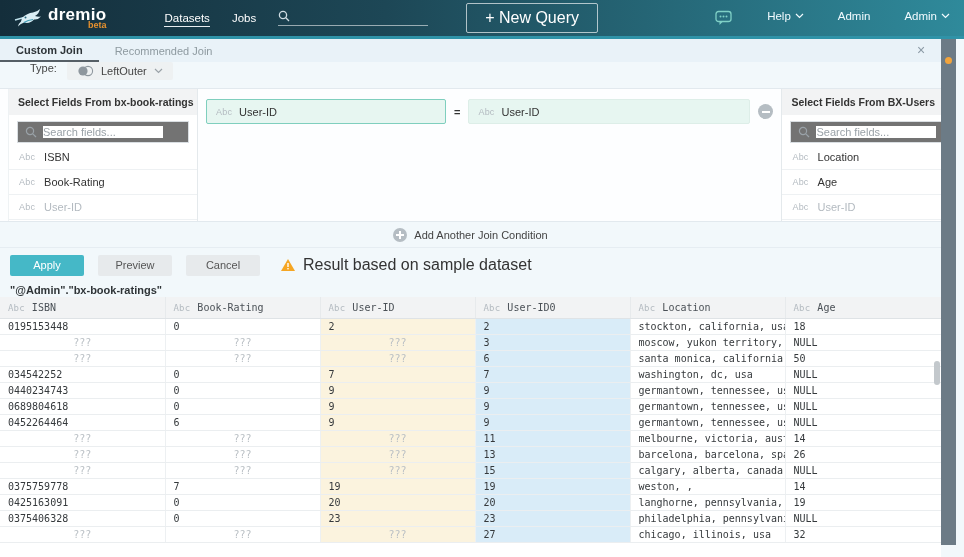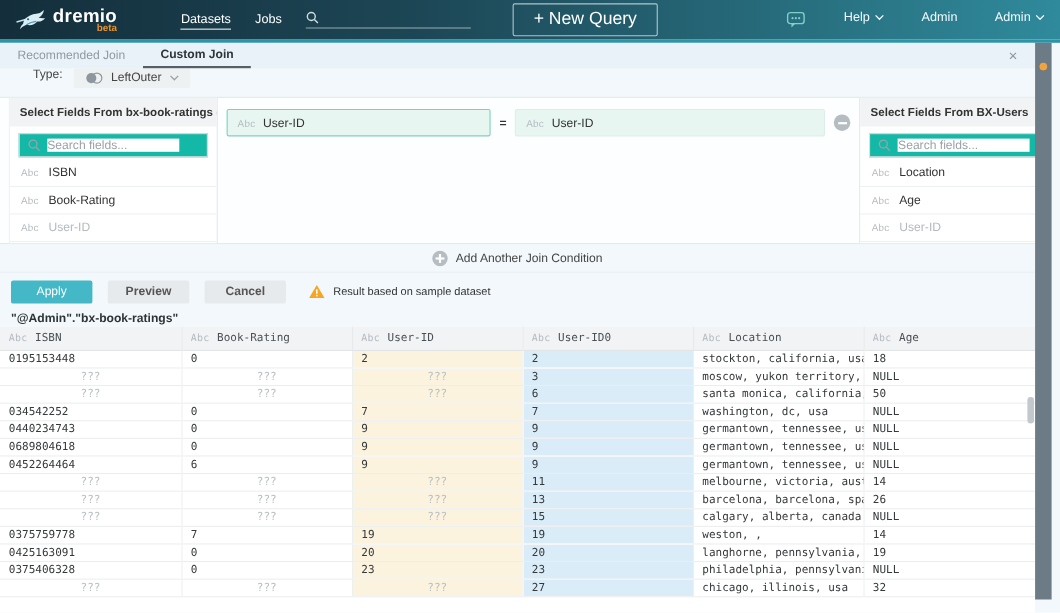--- a/index.html
+++ b/index.html
@@ -45,21 +45,21 @@
     border-radius:2px; cursor:pointer; color:#444; }
 
   
   .join-editor { height:134px; background:#fdfeff; border-top:1px solid #e2e9ee;
     border-bottom:1px solid #e2e9ee; display:flex; }
   .fields-panel { width:190px; display:flex; flex-direction:column; background:#fff; }
   .fields-panel.left { border-right:1px solid #e4e9ec; margin-left:8px; border-left:1px solid #eef2f4; }
   .fields-panel.right { width:186px; border-left:1px solid #e4e9ec; border-right:1px solid #eef2f4; }
   .panel-header { background:#f2f3f4; font-weight:bold; font-size:10.5px; color:#333;
     padding:7px 9px; white-space:nowrap; overflow:hidden; }
-  .panel-search { margin:6px 8px 2px; border:1px solid #d9dee2; background:#14b8a6;
+  .panel-search { margin:6px 8px 2px; border:1px solid #d9dee2; background:#737373;
     display:flex; align-items:center; gap:6px; padding:4px 7px; }
   .panel-search input { border:none; outline:none; font-size:11px; width:120px; color:#333;
     font-family:inherit; }
   .panel-search input::placeholder { color:#9aa2a8; }
   .field-list { flex:1; overflow:hidden; }
   .field-item { display:flex; align-items:center; gap:9px; padding:6px 10px;
     border-bottom:1px solid #eef1f3; cursor:pointer; }
   .field-item .fname { font-size:11px; color:#333; }
   .field-item.disabled .fname { color:#b3bac0; }
   .abc { font-size:9px; color:#b4bbc1; letter-spacing:.2px; }
@@ -80,22 +80,22 @@
     background:#f2f8fb; border-bottom:1px solid #e6edf2; cursor:pointer; color:#444; }
   .plus-btn { width:14px; height:14px; border-radius:50%; background:#b5bdc3; position:relative; }
   .plus-btn::after { content:""; position:absolute; left:3px; top:6px; width:8px; height:2px; background:#fff; }
   .plus-btn::before { content:""; position:absolute; left:6px; top:3px; width:2px; height:8px; background:#fff; }
 
   
   .actions-row { height:34px; display:flex; align-items:center; gap:14px; padding:0 10px; background:#f2f8fb; }
   .btn { width:74px; height:21px; border:none; border-radius:2px; font-size:11px; cursor:pointer;
     font-family:inherit; }
   .btn.primary { background:#45b8c7; color:#fff; }
-  .btn.secondary { background:#e7eaec; color:#555;font-weight:bold; }
-  .warn { display:flex; align-items:center; gap:7px; margin-left:6px; color:#333; font-size:10px; }
+  .btn.secondary { background:#e7eaec; color:#555; }
+  .warn { display:flex; align-items:center; gap:7px; margin-left:6px; color:#333; font-size:16px; }
 
   
   .ds-title { height:15px; padding:0 10px; font-size:11px; font-weight:bold; color:#2f3437;
     background:#f2f8fb; display:flex; align-items:center; }
 
   
   .table-wrap { position:relative; background:#fff; height:260px; }
   table { border-collapse:collapse; table-layout:fixed; width:100%;
     font-family:"DejaVu Sans Mono", monospace; font-size:10px; }
   thead th { background:#f2f3f4; border-bottom:1px solid #dfe3e6; border-left:1px solid #e7eaec;
@@ -178,22 +178,22 @@
 </header>
 <div class="navbar-accent"></div>
 
 <div class="content">
   <div class="right-rail">
     <span class="rail-dot"></span>
   </div>
 
   <div class="inner">
     <div class="tabbar">
+      <span class="tab active">Custom Join</span>
       <span class="tab">Recommended Join</span>
-      <span class="tab active">Custom Join</span>
       <span class="tab-close">×</span>
     </div>
 
     <div class="type-row">
       <span class="type-label">Type:</span>
       <span class="type-select">
         <span class="icon">
           <svg width="17" height="12" viewBox="0 0 17 12">
             <circle cx="6" cy="6" r="4.6" fill="#8e979e"></circle>
             <circle cx="11" cy="6" r="4.6" stroke="#8e979e" stroke-width="1.1" fill="none"></circle>

